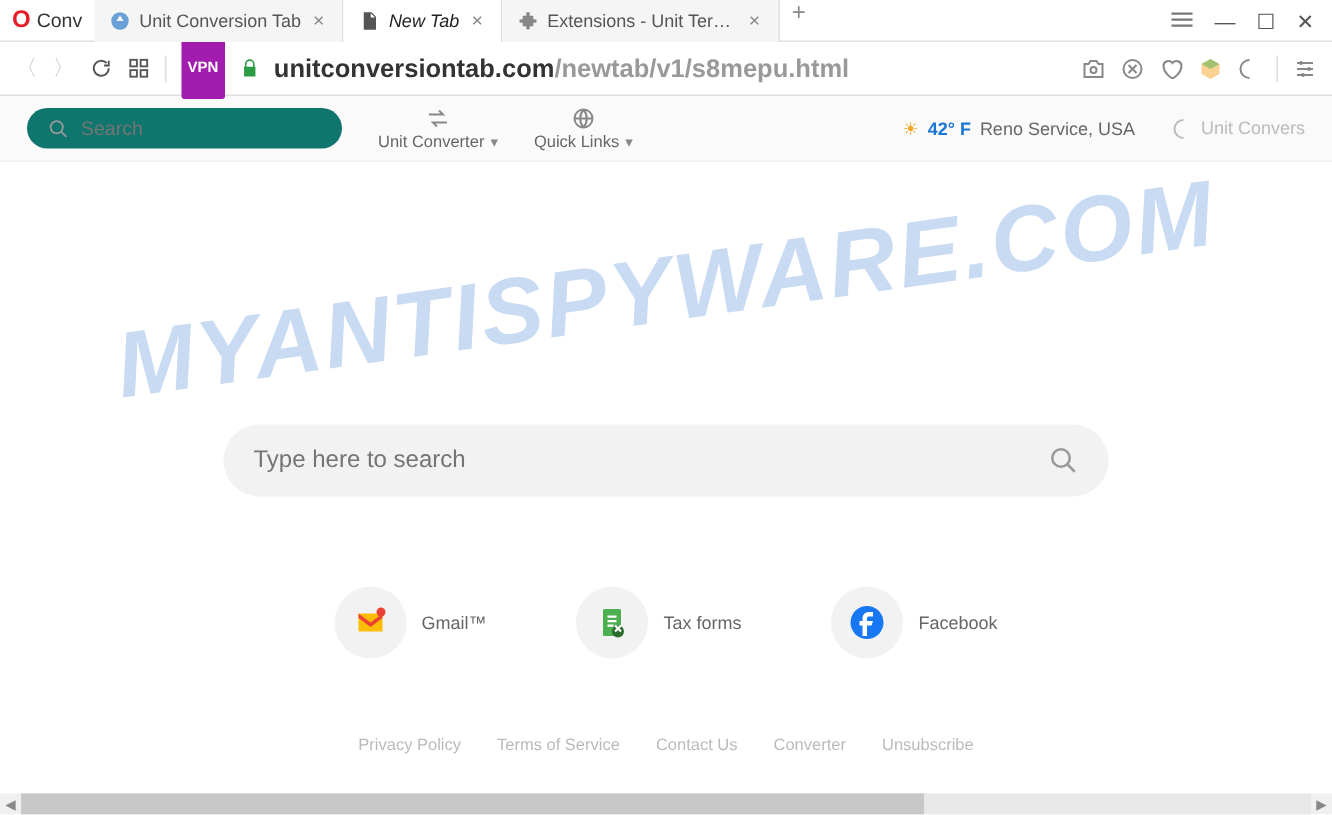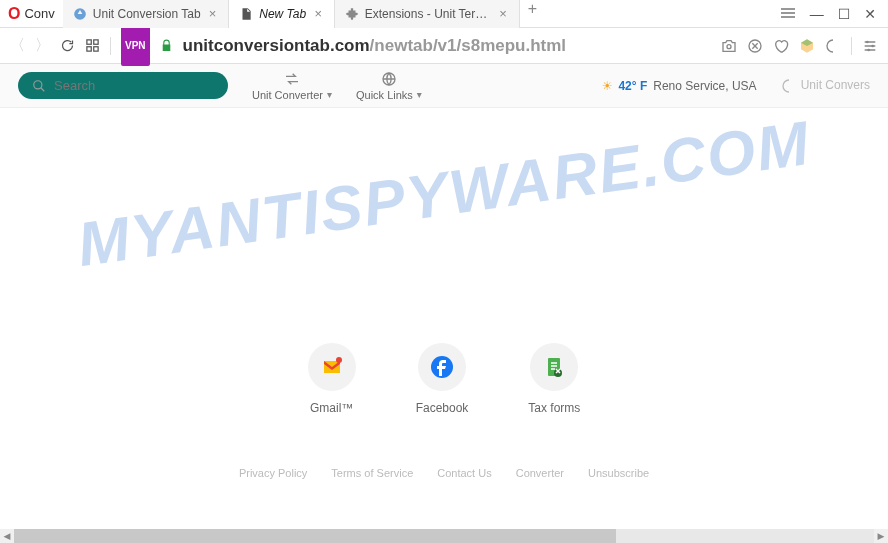--- a/index.html
+++ b/index.html
@@ -50,21 +50,21 @@
     
     
     .content { position: relative; height: calc(543px - 28px - 36px - 44px - 14px); display: flex; flex-direction: column; align-items: center; padding-top: 175px; }
     .watermark { position: absolute; top: 50px; left: -20px; right: -20px; font-size: 62px; font-weight: 700; font-style: italic; color: rgba(100, 150, 220, 0.35); transform: rotate(-8deg); letter-spacing: 2px; pointer-events: none; text-align: center; white-space: nowrap; }
     
     .big-search { width: 590px; height: 48px; border-radius: 24px; background: #f2f2f2; display: flex; align-items: center; padding: 0 20px; }
     .big-search input { border: none; background: transparent; font-size: 16px; outline: none; flex: 1; color: #666; }
     .big-search .mag { color: #999; }
     
     .quick-grid { display: flex; gap: 60px; margin-top: 60px; }
-    .quick-item { display: flex; flex-direction: column; align-items: center; gap: 10px; }
+    .quick-item { display: flex; flex-direction: row; align-items: center; gap: 10px; }
     .quick-circle { width: 48px; height: 48px; border-radius: 50%; background: #f2f2f2; display: flex; align-items: center; justify-content: center; }
     .quick-label { font-size: 12px; color: #666; }
     
     .footer-links { display: flex; gap: 24px; margin-top: 52px; }
     .footer-links span { font-size: 11px; color: #bbb; }
     
     
     .hscroll { position: absolute; bottom: 0; left: 0; right: 0; height: 14px; background: #f0f0f0; display: flex; align-items: center; }
     .hscroll-arrow { width: 14px; text-align: center; font-size: 9px; color: #888; }
     .hscroll-track { flex: 1; height: 100%; background: #e8e8e8; position: relative; }
@@ -227,52 +227,61 @@
     <svg width="16" height="16" viewBox="0 0 24 24">
         <path fill="none" stroke="#bbb" stroke-width="2" d="M12 3a9 9 0 100 18 9 9 0 010-18z"></path>
       </svg>
     <span>Unit Convers</span>
   </div>
 </div>
 
 <div class="content">
   <div class="watermark">MYANTISPYWARE.COM</div>
 
+  <div class="big-search">
+    <input placeholder="Type here to search" style="">
+    <span class="mag">
+        <svg width="20" height="20" viewBox="0 0 24 24">
+          <circle cx="10" cy="10" r="7" fill="none" stroke="#999" stroke-width="2"></circle>
+          <path stroke="#999" stroke-width="2" d="M21 21l-6-6"></path>
+        </svg>
+      </span>
+  </div>
 
   <div class="quick-grid">
     <div class="quick-item">
       <div class="quick-circle">
         <svg width="24" height="24" viewBox="0 0 24 24">
             <path fill="#fbbc04" d="M4 6h16v12H4z"></path>
             <path fill="#ea4335" d="M4 6l8 6 8-6v3l-8 6-8-6V6z"></path>
             <circle cx="19" cy="5" r="3" fill="#ea4335"></circle>
           </svg>
       </div>
       <span class="quick-label">Gmail™</span>
     </div>
     <div class="quick-item">
       <div class="quick-circle">
         <svg width="24" height="24" viewBox="0 0 24 24">
-            <circle cx="12" cy="12" r="11" fill="#1877f2"></circle>
-            <path fill="#fff" d="M13 8h3V5h-3a4 4 0 00-4 4v2H7v3h2v7h3v-7h3l1-3h-4V9a1 1 0 011-1z"></path>
-          </svg>
-      </div>
-      <span class="quick-label">Facebook</span>
-    </div>
-    <div class="quick-item">
-      <div class="quick-circle">
-        <svg width="24" height="24" viewBox="0 0 24 24">
             <rect x="6" y="3" width="12" height="18" fill="#4caf50" rx="1"></rect>
             <path stroke="#fff" stroke-width="1.5" d="M9 8h6M9 11h6M9 14h4"></path>
             <circle cx="16" cy="18" r="4" fill="#2a6b2f"></circle>
             <path stroke="#fff" stroke-width="1.5" d="M14 18l4-4M14 14l4 4" fill="none"></path>
           </svg>
       </div>
       <span class="quick-label">Tax forms</span>
     </div>
+    <div class="quick-item">
+      <div class="quick-circle">
+        <svg width="24" height="24" viewBox="0 0 24 24">
+            <circle cx="12" cy="12" r="11" fill="#1877f2"></circle>
+            <path fill="#fff" d="M13 8h3V5h-3a4 4 0 00-4 4v2H7v3h2v7h3v-7h3l1-3h-4V9a1 1 0 011-1z"></path>
+          </svg>
+      </div>
+      <span class="quick-label">Facebook</span>
+    </div>
   </div>
 
   <div class="footer-links">
     <span>Privacy Policy</span>
     <span>Terms of Service</span>
     <span>Contact Us</span>
     <span>Converter</span>
     <span>Unsubscribe</span>
   </div>
 </div>

